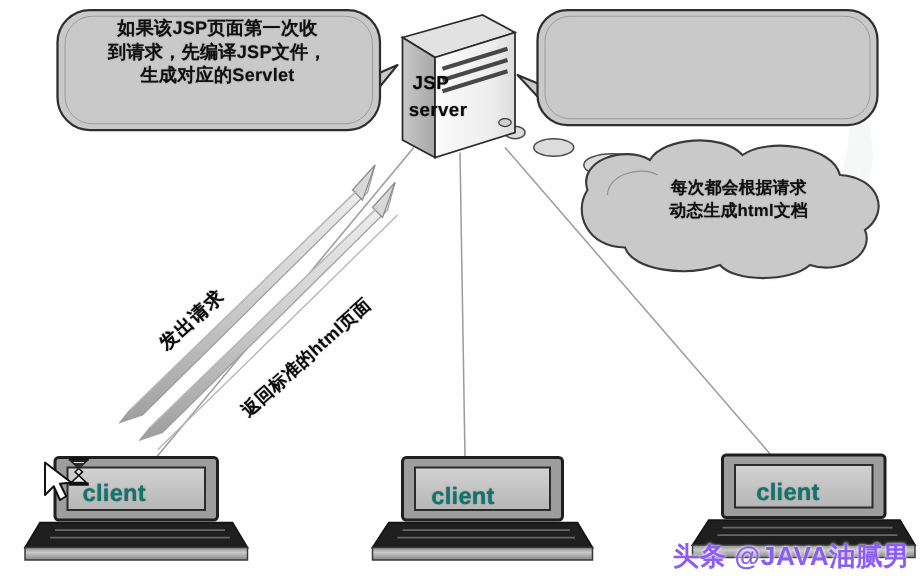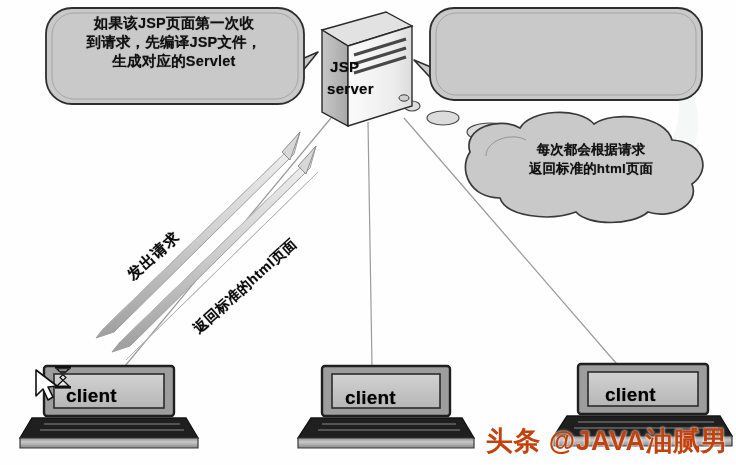--- a/index.html
+++ b/index.html
@@ -90,38 +90,38 @@
     transform:rotate(-42deg);
     transform-origin:left center;
     font-size:14px;
     letter-spacing:.5px;
   }
 
   
   .client-label{
     position:absolute;
     z-index:9;
-    color:#000000;
+    color:#0f766e;
     font-weight:bold;
     font-size:19px;
     letter-spacing:.2px;
     text-shadow:0 0 1px rgba(0,0,0,.55);
   }
   #client-label-0{left:66px; top:385px;}
   #client-label-1{left:345px; top:387px;}
   #client-label-2{left:605px; top:384px;}
 
   
   #watermark{
     position:absolute;
     right:8px;
     bottom:6px;
     z-index:20;
-    color:#c2410c;
-    font-size:27px;
+    color:#8b5cf6;
+    font-size:21px;
     font-weight:bold;
     letter-spacing:.5px;
     white-space:nowrap;
     text-shadow:0 0 2px rgba(255,255,255,.85),0 0 3px rgba(255,255,255,.7);
   }
 </style>
 </head>
 <body>
 
 <div id="stage">
@@ -272,21 +272,21 @@
       </g>
     </g>
   </svg>
 
   <div class="bub-text" id="bubble-left-text">如果该JSP页面第一次收
 到请求，先编译JSP文件，
 生成对应的Servlet</div>
 
 
   <div class="bub-text" id="cloud-text">每次都会根据请求
-返回标准的html页面</div>
+动态生成html文档</div>
 
   <div class="srv-label" id="srv-l1">JSP</div>
   <div class="srv-label" id="srv-l2">server</div>
 
   <div class="arrow-cap" id="cap-request">发出请求</div>
   <div class="arrow-cap" id="cap-response">返回标准的html页面</div>
 
   <div class="client-label" id="client-label-0">client</div>
   <div class="client-label" id="client-label-1">client</div>
   <div class="client-label" id="client-label-2">client</div>

